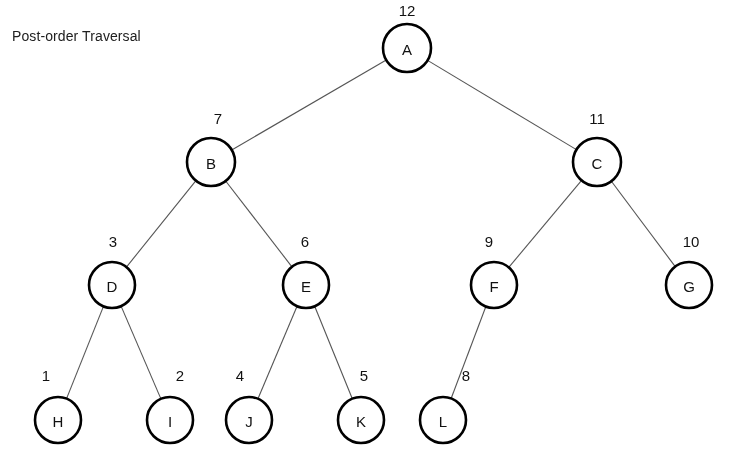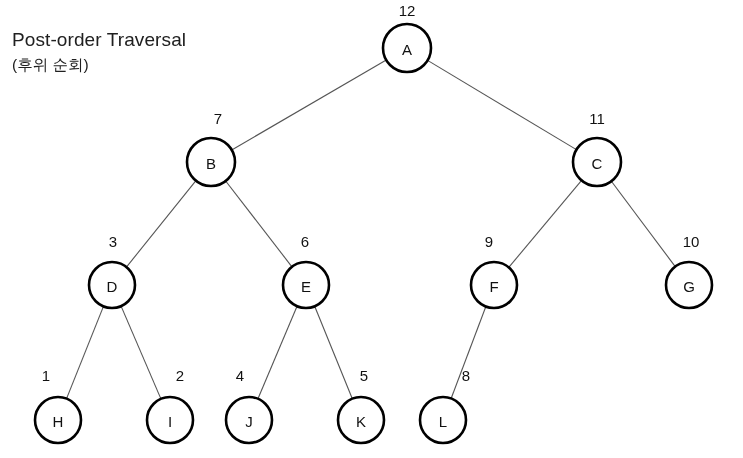--- a/index.html
+++ b/index.html
@@ -22,21 +22,21 @@
     width: 743px;
     height: 458px;
   }
   .title-block {
     position: absolute;
     left: 12px;
     top: 26px;
     line-height: 1.45;
   }
   .title-line {
-    font-size: 19px;
+    font-size: 14px;
     color: #202020;
     letter-spacing: 0.1px;
     white-space: nowrap;
   }
   .title-sub {
     font-size: 15.5px;
     color: #202020;
     white-space: nowrap;
   }
   svg#tree-svg {
@@ -71,21 +71,20 @@
     dominant-baseline: alphabetic;
   }
 </style>
 </head>
 <body>
 
 <div id="diagram-root">
 
   <div class="title-block">
     <div class="title-line">Post-order Traversal</div>
-    <div class="title-sub">(후위 순회)</div>
   </div>
 
   <svg id="tree-svg" viewBox="0 0 743 458" xmlns="http://www.w3.org/2000/svg">
     <g id="edges-group">
         <line x1="386.25" y1="60.07" x2="231.75" y2="149.93" class="edge-line"></line>
         <line x1="427.58" y1="60.35" x2="576.42" y2="149.65" class="edge-line"></line>
         <line x1="195.95" y1="180.70" x2="126.42" y2="267.08" class="edge-line"></line>
         <line x1="225.67" y1="180.99" x2="291.94" y2="266.80" class="edge-line"></line>
         <line x1="581.59" y1="180.40" x2="508.77" y2="267.37" class="edge-line"></line>
         <line x1="611.37" y1="181.22" x2="675.22" y2="266.58" class="edge-line"></line>

